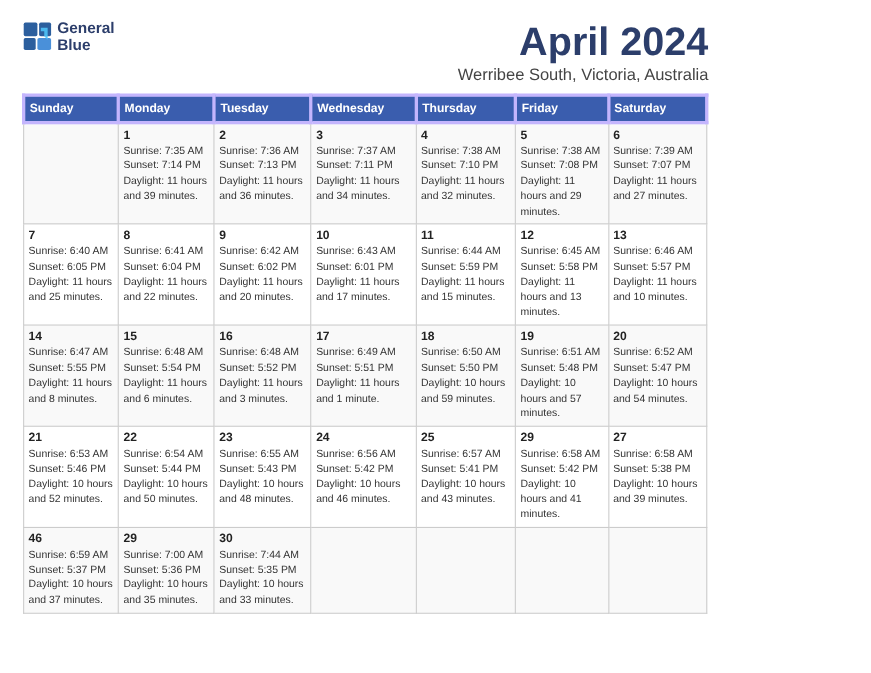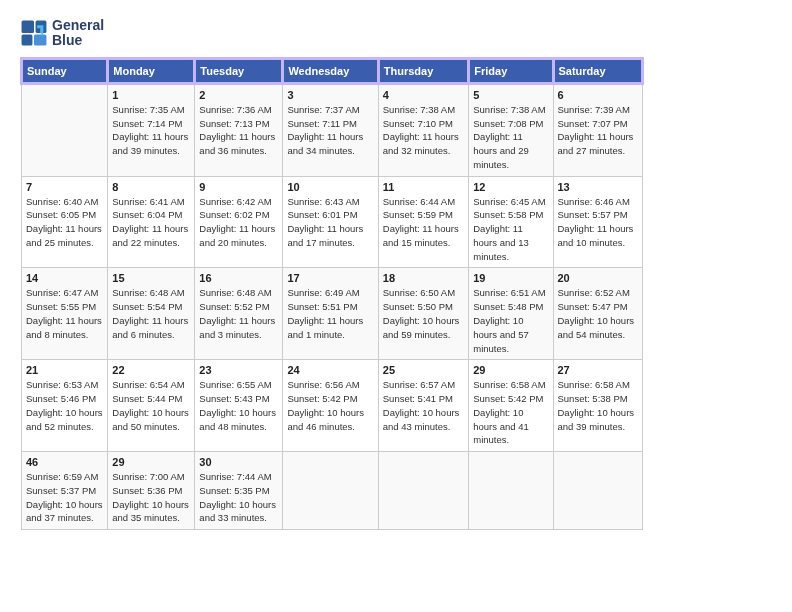--- a/index.html
+++ b/index.html
@@ -105,20 +105,24 @@
         <rect x="2" y="20" width="14" height="14" rx="2" fill="#2c5f9e"></rect>
         <rect x="18" y="20" width="16" height="14" rx="2" fill="#4a90d9"></rect>
 
         <polygon points="22,8 30,8 30,22 26,18 26,12 22,12" fill="#4fc3f7" opacity="0.9"></polygon>
       </svg>
       <div class="logo-text">
         <span>General</span><br>
         <span>Blue</span>
       </div>
     </div>
+    <div class="title-block">
+      <div class="month-title">April 2024</div>
+      <div class="location-subtitle">Werribee South, Victoria, Australia</div>
+    </div>
   </div>
 
   <table>
     <thead>
       <tr>
       <th>Sunday</th>
           <th>Monday</th>
           <th>Tuesday</th>
           <th>Wednesday</th>
           <th>Thursday</th>

